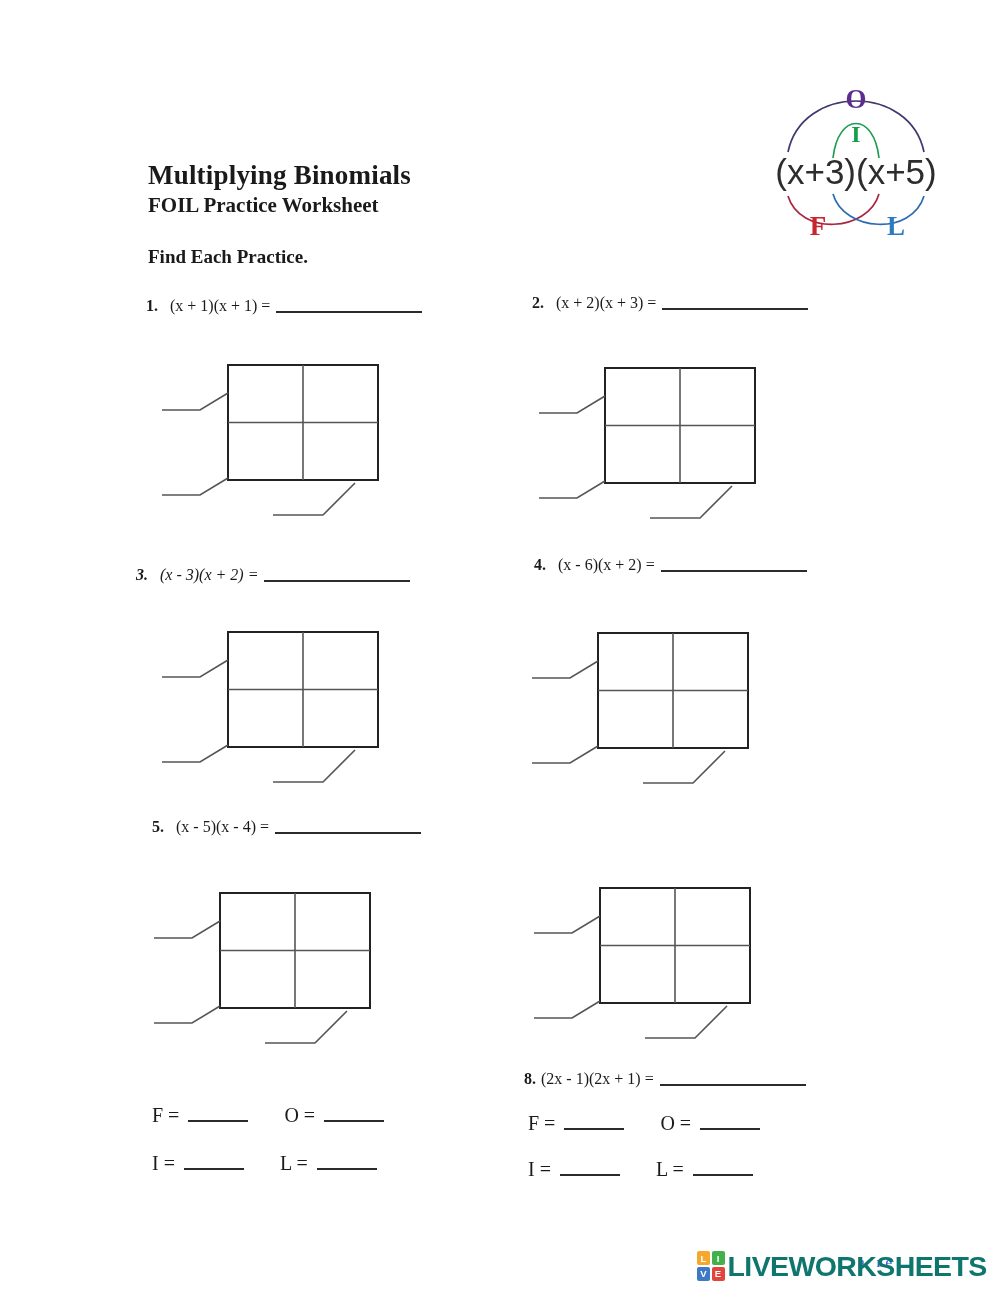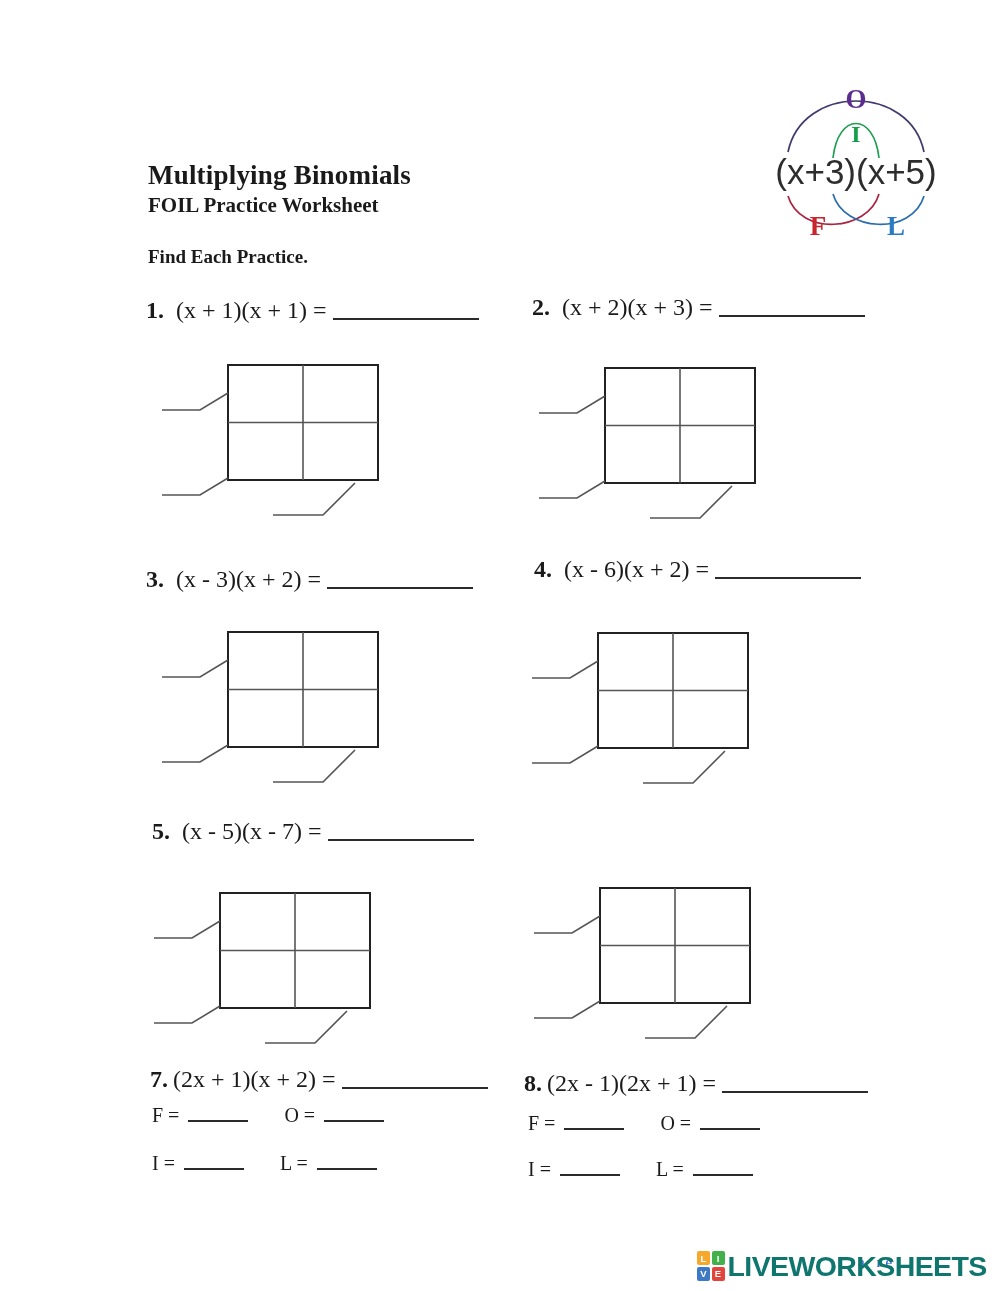--- a/index.html
+++ b/index.html
@@ -16,31 +16,31 @@
   .title{left:148px;top:160px;font-size:27px;font-weight:bold;letter-spacing:.2px;}
   .subtitle{left:148px;top:193px;font-size:21px;font-weight:bold;}
   .instruction{left:148px;top:246px;font-size:19px;font-weight:bold;}
 
   
   .foil-svg{left:756px;top:78px;width:204px;height:164px;}
   .foil-expr{font-family:"Liberation Sans", sans-serif;font-size:35px;}
   .foil-letter{font-family:"Liberation Serif", serif;font-weight:bold;}
 
   
-  .problem{position:absolute;font-size:24px;white-space:nowrap;}
+  .problem{position:absolute;font-size:16px;white-space:nowrap;}
   .problem .num{font-weight:bold;margin-right:12px;}
   .problem.tight .num{margin-right:5px;}
   .blank{
     display:inline-block;width:146px;height:4px;
     border-bottom:2px solid #2b2b2b;
     margin-left:6px;vertical-align:-2px;
   }
   .p1{left:146px;top:297px;}
   .p2{left:532px;top:294px;}
-  .p3{left:146px;top:566px;}
+  .p3{left:136px;top:566px;font-style:italic;}
   .p4{left:534px;top:556px;}
   .p5{left:152px;top:818px;}
   .p6{left:526px;top:815px;}
   .p7{left:150px;top:1066px;}
   .p8{left:524px;top:1070px;}
 
   
   .grid-svg{position:absolute;width:240px;height:175px;}
   .g1{left:162px;top:350px;}
   .g2{left:539px;top:353px;}
@@ -105,24 +105,21 @@
   <div class="problem p2">
     <span class="num">2.</span><span>(x + 2)(x + 3) =</span><span class="blank"></span>
   </div>
   <div class="problem p3">
     <span class="num">3.</span><span>(x - 3)(x + 2) =</span><span class="blank"></span>
   </div>
   <div class="problem p4">
     <span class="num">4.</span><span>(x - 6)(x + 2) =</span><span class="blank"></span>
   </div>
   <div class="problem p5">
-    <span class="num">5.</span><span>(x - 5)(x - 7) =</span><span class="blank"></span>
-  </div>
-  <div class="problem p7 tight">
-    <span class="num">7.</span><span>(2x + 1)(x + 2) =</span><span class="blank"></span>
+    <span class="num">5.</span><span>(x - 5)(x - 4) =</span><span class="blank"></span>
   </div>
   <div class="problem p8 tight">
     <span class="num">8.</span><span>(2x - 1)(2x + 1) =</span><span class="blank"></span>
   </div>
 
   <div class="foil-row fr1L">
     <span class="lbl">F =</span>
       <span class="fblank"></span>
     <span class="lbl lbl2">O =</span>
       <span class="fblank"></span>

